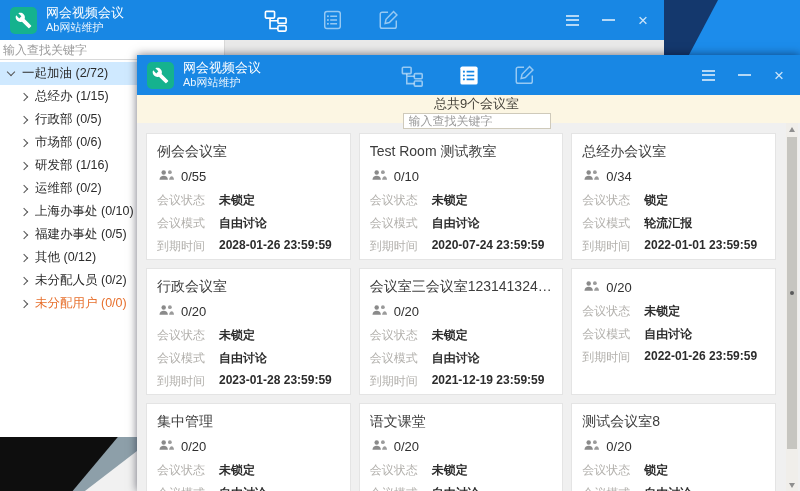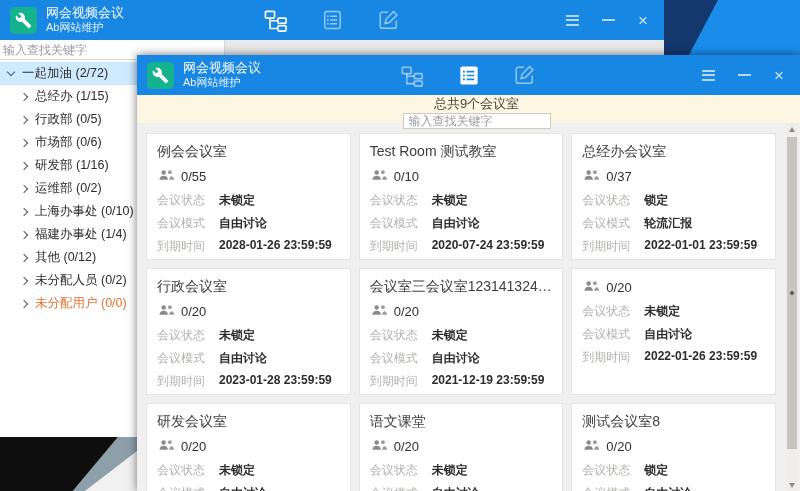--- a/index.html
+++ b/index.html
@@ -176,21 +176,21 @@
         <div class="tree-row lvl1">
     <span class="chev right"></span>
     <span>运维部 (0/2)</span>
   </div>
         <div class="tree-row lvl1">
     <span class="chev right"></span>
     <span>上海办事处 (0/10)</span>
   </div>
         <div class="tree-row lvl1">
     <span class="chev right"></span>
-    <span>福建办事处 (1/4)</span>
+    <span>福建办事处 (0/5)</span>
   </div>
         <div class="tree-row lvl1">
     <span class="chev right"></span>
     <span>其他 (0/12)</span>
   </div>
         <div class="tree-row lvl1">
     <span class="chev right"></span>
     <span>未分配人员 (0/2)</span>
   </div>
         <div class="tree-row lvl1 accent">
@@ -311,21 +311,21 @@
     <div class="rname">总经办会议室</div>
     <div class="countrow">
       <span>
         <svg width="15" height="12" viewBox="0 0 16 12" fill="#8a8a8a">
           <circle cx="5" cy="3.4" r="2.4"></circle>
           <path d="M.5 11c0-2.6 2-4.2 4.5-4.2S9.5 8.4 9.5 11z"></path>
           <circle cx="11.6" cy="3" r="2" opacity=".85"></circle>
           <path d="M10.8 11c.2-2.2 1.4-3.6 2.8-3.6 1.3 0 2.2 1.4 2.4 3.6z" opacity=".85"></path>
         </svg>
       </span>
-      <span class="cnt">0/37</span>
+      <span class="cnt">0/34</span>
     </div>
     <div class="inforow">
       <span class="lab">会议状态</span>
       <span class="val">锁定</span>
     </div>
     <div class="inforow">
       <span class="lab">会议模式</span>
       <span class="val">轮流汇报</span>
     </div>
     <div class="inforow">
@@ -408,21 +408,21 @@
       <span class="lab">会议模式</span>
       <span class="val">自由讨论</span>
     </div>
     <div class="inforow">
       <span class="lab">到期时间</span>
       <span class="val">2022-01-26 23:59:59</span>
     </div>
 
   </div>
         <div class="card">
-    <div class="rname">研发会议室</div>
+    <div class="rname">集中管理</div>
     <div class="countrow">
       <span>
         <svg width="15" height="12" viewBox="0 0 16 12" fill="#8a8a8a">
           <circle cx="5" cy="3.4" r="2.4"></circle>
           <path d="M.5 11c0-2.6 2-4.2 4.5-4.2S9.5 8.4 9.5 11z"></path>
           <circle cx="11.6" cy="3" r="2" opacity=".85"></circle>
           <path d="M10.8 11c.2-2.2 1.4-3.6 2.8-3.6 1.3 0 2.2 1.4 2.4 3.6z" opacity=".85"></path>
         </svg>
       </span>
       <span class="cnt">0/20</span>

